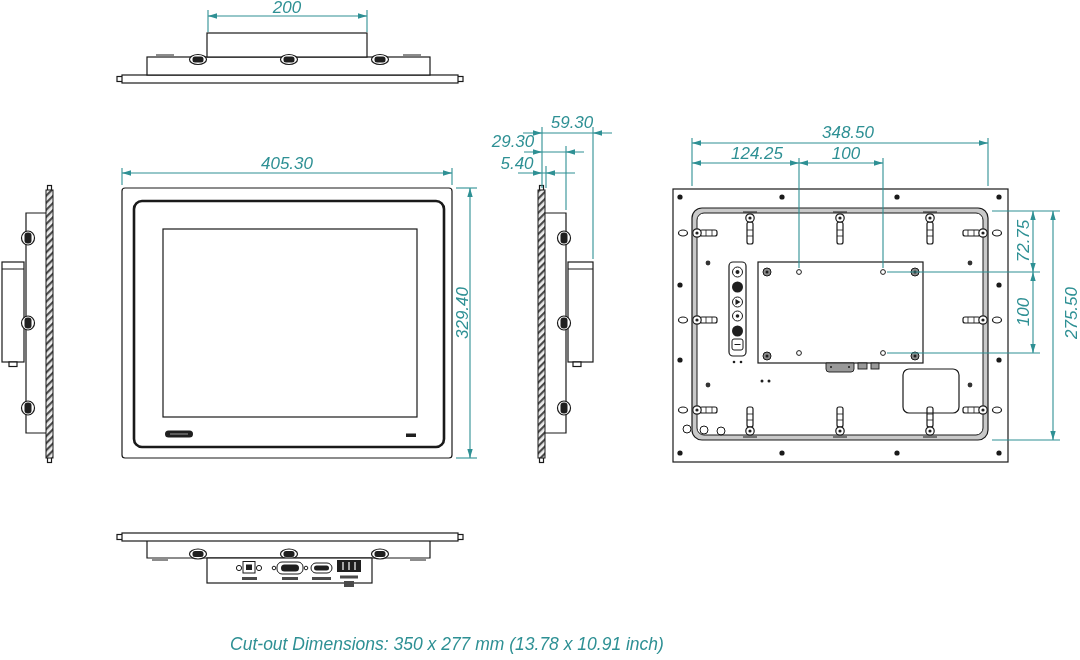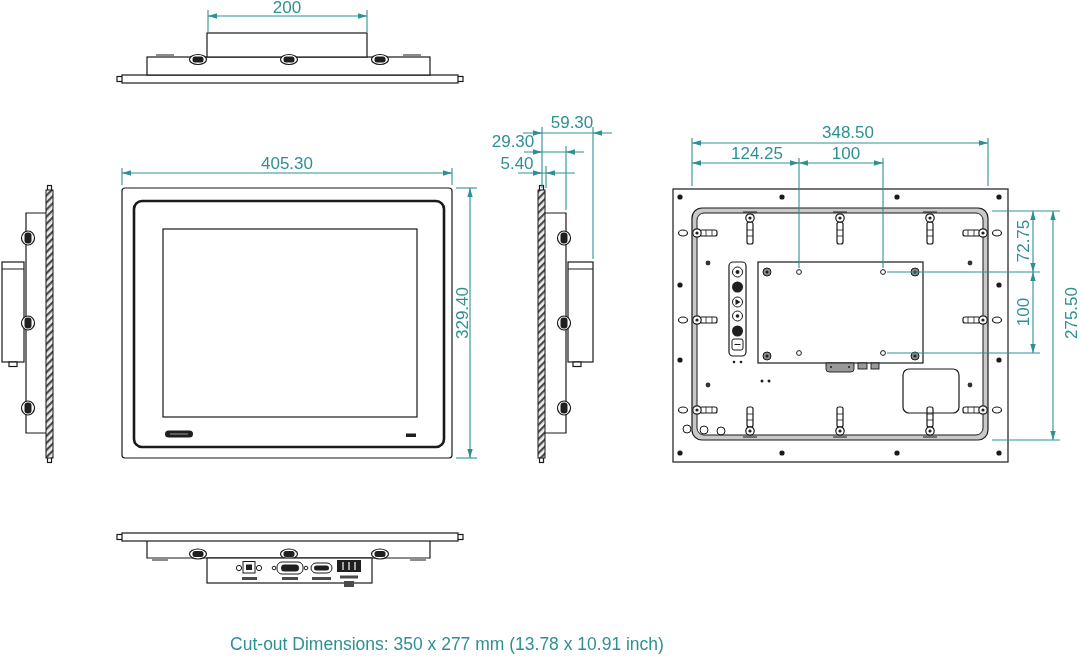--- a/index.html
+++ b/index.html
@@ -1,16 +1,16 @@
 <!DOCTYPE html>
 <html><head>
 <meta charset="utf-8">
 <style>
   html,body{margin:0;padding:0;background:#ffffff;}
-  #stage{position:relative;width:1080px;height:660px;background:#fff;overflow:hidden;}
+  #stage{position:relative;width:1080px;height:660px;background:#fff;overflow:hidden;font-style:italic;}
   svg{display:block;}
   svg text{font-family:"Liberation Sans","DejaVu Sans",sans-serif;}
   .k  {stroke:#1a1a1a;stroke-width:1.2;fill:none;}
   .k1 {stroke:#1a1a1a;stroke-width:1;fill:none;}
   .kw {stroke:#1a1a1a;stroke-width:1.2;fill:#ffffff;}
   .kt {stroke:#1a1a1a;stroke-width:2.6;fill:none;}
   .kdf{fill:#1f1f1f;stroke:none;}
   .kgr{fill:#999999;stroke:#1a1a1a;stroke-width:0.9;}
   .d  {stroke:#2e9094;stroke-width:1.1;fill:none;}
   .da {fill:#2e9094;stroke:none;}

